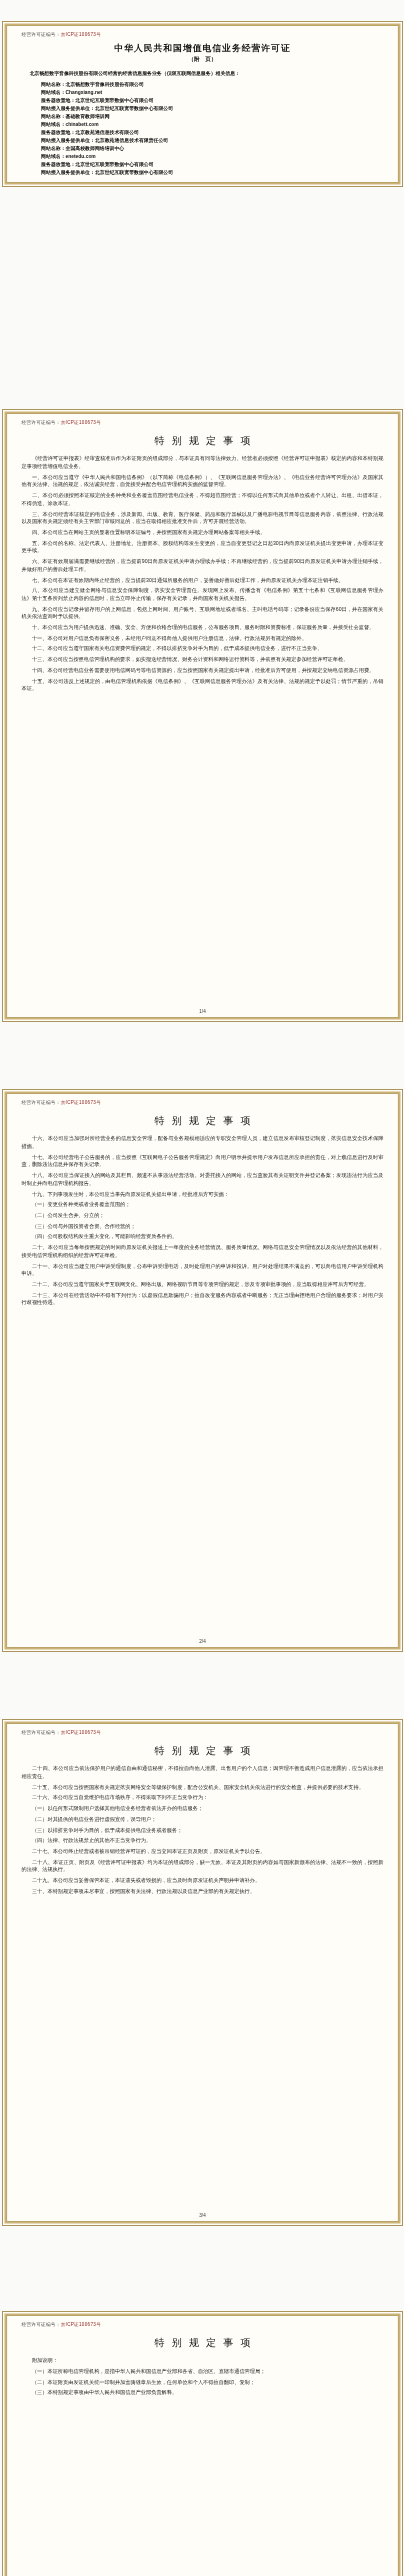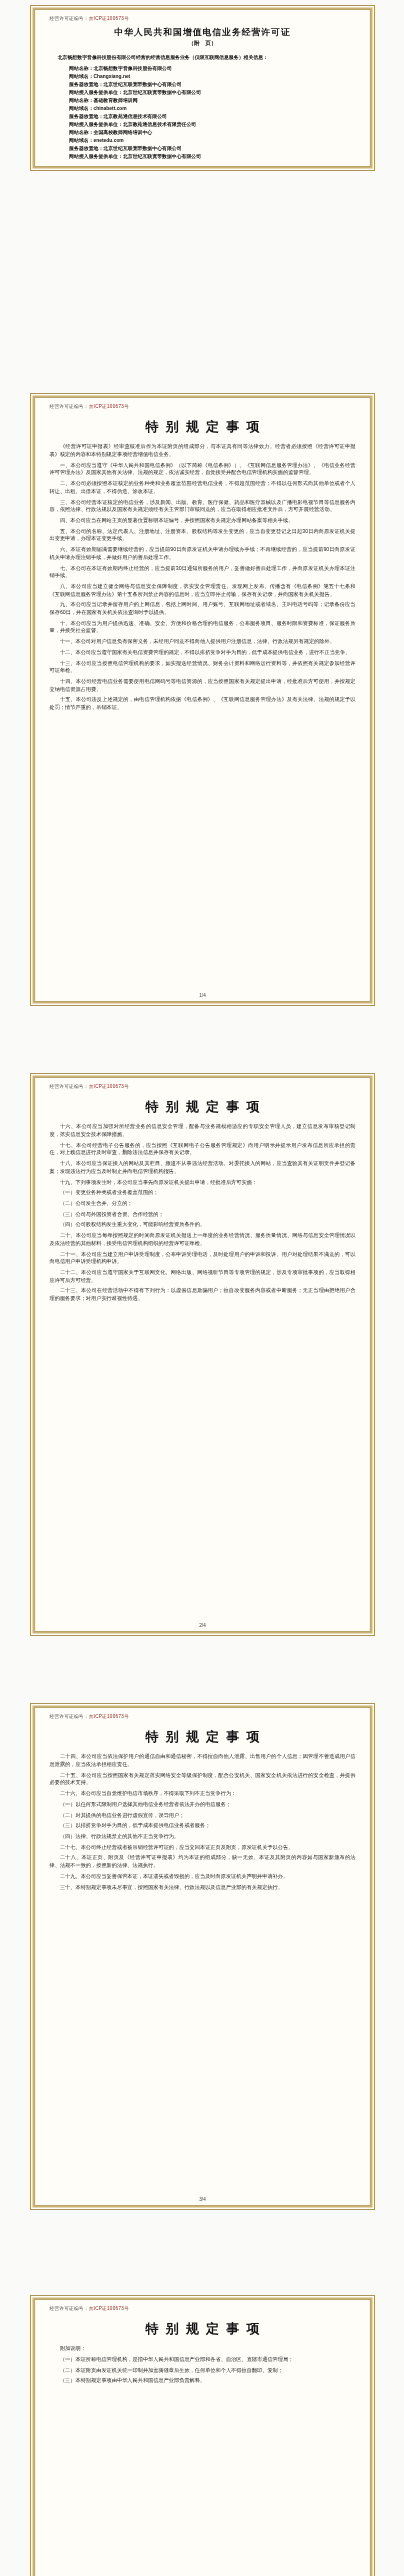--- a/index.html
+++ b/index.html
@@ -4,22 +4,22 @@
 <style>
   html, body {
     margin: 0;
     padding: 0;
     background: #fafaf8;
     font-family: "Liberation Sans", "DejaVu Sans", sans-serif;
   }
   body { width: 405px; padding: 5.2px 0 6.2px; }
 
   .page {
-    width: 345px;
-    margin: 0 auto;
+    width: 401px;
+    margin: 16px auto;
     background: #fffdf7;
     box-sizing: border-box;
     display: flex;
     flex-direction: column;
     border: 0.5px solid #ab945c;
     box-shadow: inset 0 0 0 1.5px #fffdf7, inset 0 0 0 3.6px #cbb377, inset 0 0 0 4.1px #ab945c;
     padding: 10.3px 18.5px 7.2px;
   }
   .page-cover      { height: 166px;  margin-bottom: 222px; }
   .page-prov-1     { height: 613px; margin-bottom: 67px; }
@@ -58,22 +58,22 @@
   .entry {
     font-size: 4.9px;
     font-weight: 600;
     line-height: 8px;
     margin-left: 19.6px;
     color: #111;
   }
 
   .prov-title {
     text-align: center;
-    font-size: 13px;
-    font-weight: bold;
+    font-size: 10px;
+    font-weight: normal;
     color: #141414;
     letter-spacing: 7.2px;
     text-indent: 7.2px;
     margin: 8.2px 0 6.2px;
     font-family: "Liberation Serif", "DejaVu Serif", serif;
   }
   .para {
     font-size: 5.2px;
     line-height: 7.7px;
     text-align: justify;

